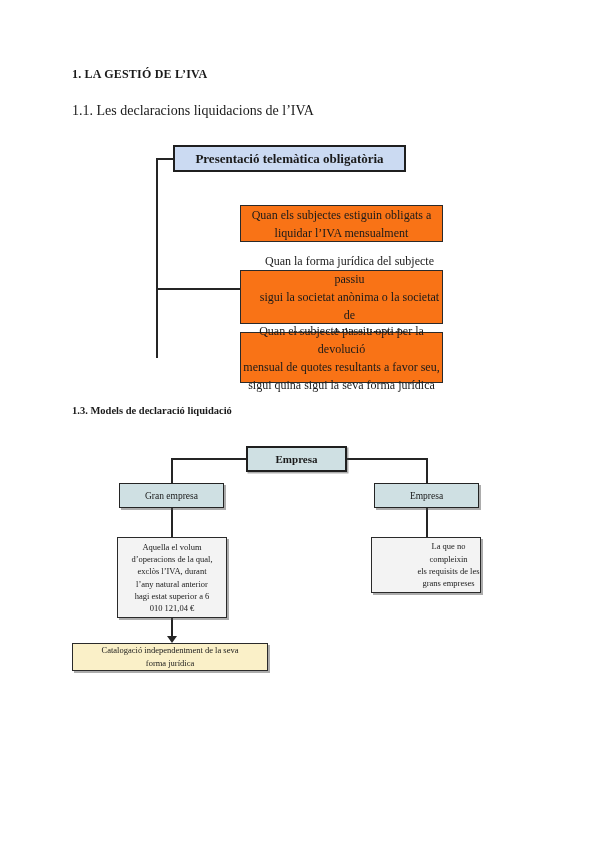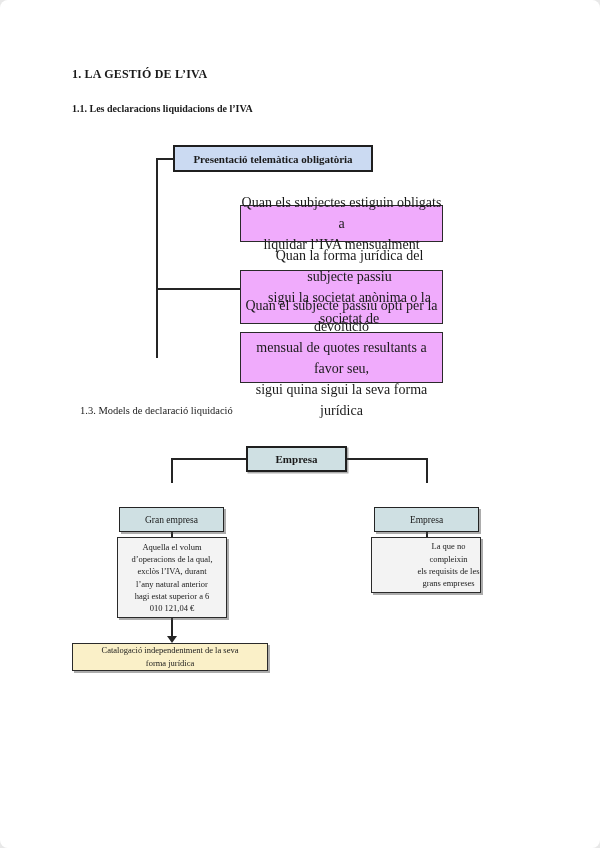--- a/index.html
+++ b/index.html
@@ -5,67 +5,65 @@
   * { margin:0; padding:0; box-sizing:border-box; }
   html,body { background:#e8e8e8; }
   .page {
     position:relative;
     width:600px; height:848px;
     margin:0 auto;
     background:#ffffff;
     font-family:"Liberation Serif", serif;
     color:#1a1a1a;
     overflow:hidden;
-    border-radius:8px;
   }
   .h1 {
     position:absolute; left:72px; top:67px;
     font-size:12px; font-weight:bold; letter-spacing:.2px;
   }
   .h2 {
     position:absolute; left:72px; top:103px;
-    font-size:10px; font-weight:bold;
+    font-size:14px; font-weight:normal;
   }
   .h3 {
     position:absolute; left:72px; top:405px;
-    font-size:10.5px; font-weight:normal;margin-left:8px;
+    font-size:10.5px; font-weight:bold;
   }
   .node {
     position:absolute;
     display:flex; align-items:center; justify-content:center;
     text-align:center;
     white-space:pre-line;
   }
   
   .d1-root {
-    left:173px; top:145px; width:200px; height:27px;
+    left:173px; top:145px; width:233px; height:27px;
     background:#cbdaf2; border:2px solid #1f1f1f;
-    font-size:11px; font-weight:bold;
+    font-size:13px; font-weight:bold;
   }
   .d1-item {
     left:240px; width:203px;
-    background:#f0abfc; border:1px solid #2a2a2a;
-    font-size:14px; line-height:1.5;
+    background:#f97316; border:1px solid #2a2a2a;
+    font-size:12px; line-height:1.5;
   }
   .d1-item-0 { top:205px; height:37px; }
   .d1-item-1 { top:270px; height:54px;padding-left:16px; }
   .d1-item-2 { top:332px; height:51px;justify-content:center; }
   
   .d2-root {
     left:246px; top:446px; width:101px; height:26px;
     background:#cfe0e3; border:2px solid #1f1f1f;
     font-size:11px; font-weight:bold;
     box-shadow:1.5px 1.5px 0 rgba(70,70,70,.45);
   }
   .d2-branch {
     top:483px; width:105px; height:25px;
     background:#cfe0e3; border:1.5px solid #242424;
     font-size:9.5px;
     box-shadow:2px 2px 0 rgba(70,70,70,.45);
-    margin-top:24px;
   }
   .d2-branch-left  { left:119px; }
   .d2-branch-right { left:374px; }
   .d2-desc {
     top:537px; width:110px;
     background:#f3f3f3; border:1.5px solid #2a2a2a;
     font-size:8.5px; line-height:1.45;
     box-shadow:2px 2px 0 rgba(70,70,70,.45);
   }
   .d2-desc-left  { left:117px; height:81px; }

